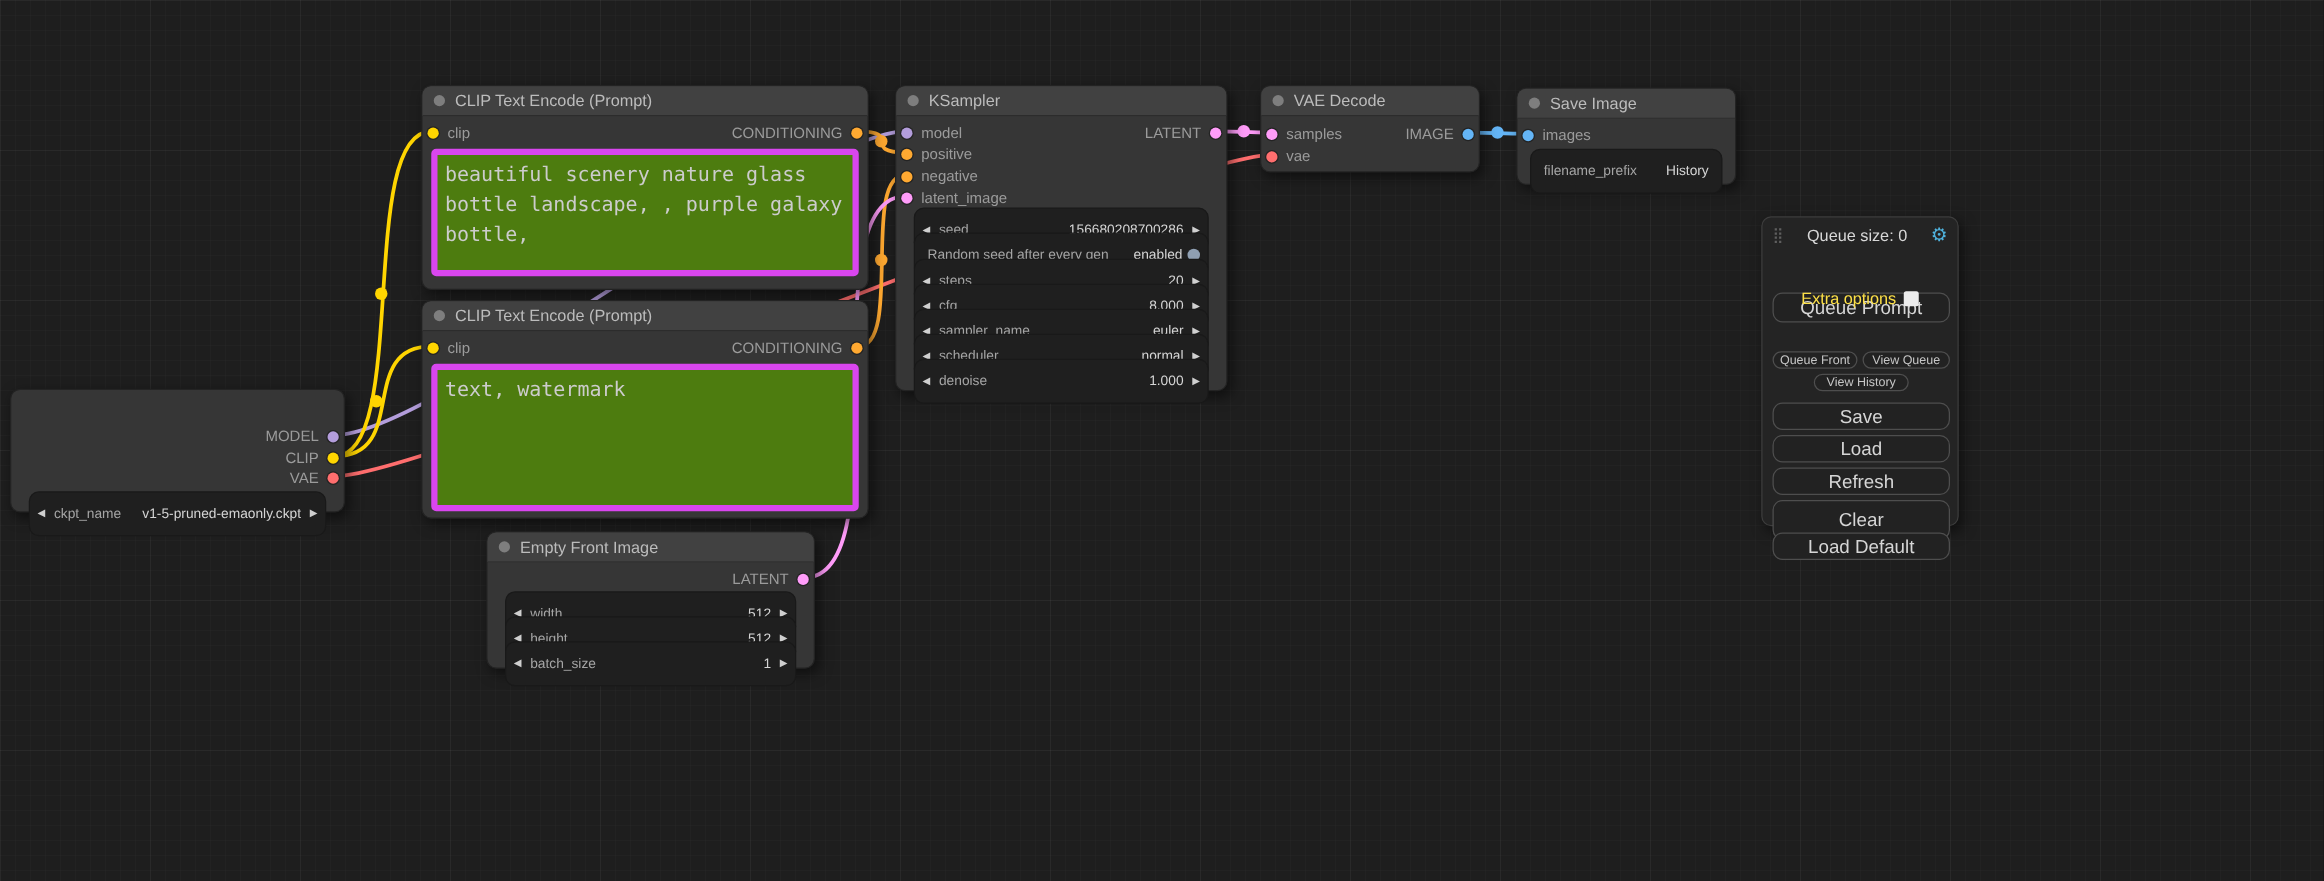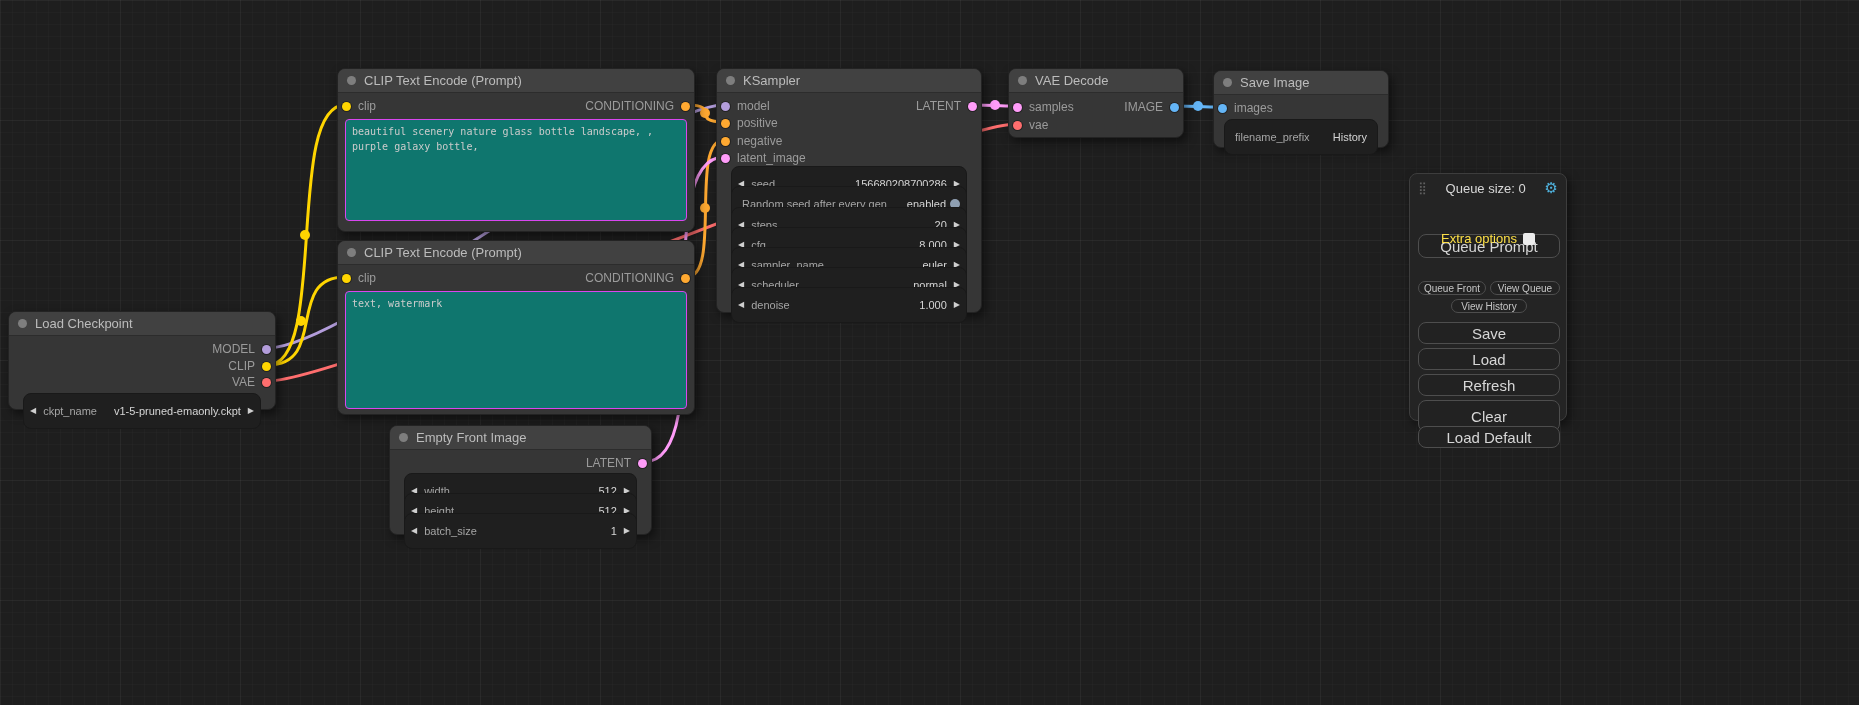--- a/index.html
+++ b/index.html
@@ -50,22 +50,22 @@
   }
   .widget .wlabel { margin-left:7px; }
   .widget .wval   { margin-left:auto; margin-right:7px; color:#d5d5d5; }
   .widget .warr   { font-size:8px; color:#cfcfcf; font-family:"DejaVu Sans",sans-serif; line-height:1; }
   .widget.noarrow .wlabel { margin-left:4px; }
   .widget.noarrow .wval   { margin-right:4px; }
   .toggle-dot { width:10px; height:10px; min-width:10px; border-radius:50%; }
 
   .ta {
     position:absolute; left:7px; right:7px;
-    background:#0f766e; border:1px solid #d946ef; border-radius:4px;
-    font-family:"DejaVu Sans Mono",monospace; font-size:10px; line-height:1.5;
+    background:#4d7c0f; border:5px solid #d946ef; border-radius:4px;
+    font-family:"DejaVu Sans Mono",monospace; font-size:16px; line-height:1.5;
     color:#cccccc; padding:4px 6px; white-space:pre-wrap; overflow:hidden;
   }
 
   #queue-panel {
     position:absolute; left:1409px; top:173px; width:158px; height:248px; z-index:3;
     background:#242424; border:1px solid #3d3d3d; border-radius:8px;
     box-shadow:3px 4px 10px rgba(0,0,0,0.5);
   }
   .qp-header {
     position:absolute; left:8px; right:8px; top:5px; height:18px;
@@ -111,24 +111,20 @@
       <circle cx="640" cy="253" r="5" fill="#FF6E6E"></circle>
       <circle cx="705" cy="113" r="5" fill="#FFA931"></circle>
       <circle cx="705" cy="208" r="5" fill="#FFA931"></circle>
       <circle cx="684" cy="310" r="5" fill="#FF9CF9"></circle>
       <circle cx="995" cy="105" r="5" fill="#FF9CF9"></circle>
       <circle cx="1198" cy="106" r="5" fill="#64B5F6"></circle>
     </g>
   </svg>
 
   <div class="node" style="left:8px;top:311px;width:268px;height:99px;">
-    <div class="node-title">
-      <span class="tdot"></span>
-      <span>Load Checkpoint</span>
-    </div>
     <div class="slot out" style="top:29px">
       <span class="port" style="background-color: rgb(179, 157, 219);"></span>
       <span>MODEL</span>
     </div>
     <div class="slot out" style="top:46px">
       <span class="port" style="background-color: rgb(255, 213, 0);"></span>
       <span>CLIP</span>
     </div>
     <div class="slot out" style="top:62px">
       <span class="port" style="background-color: rgb(255, 110, 110);"></span>

